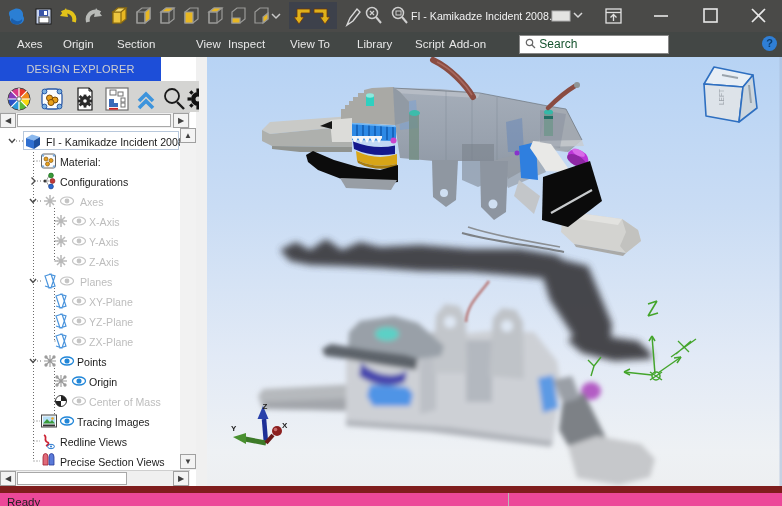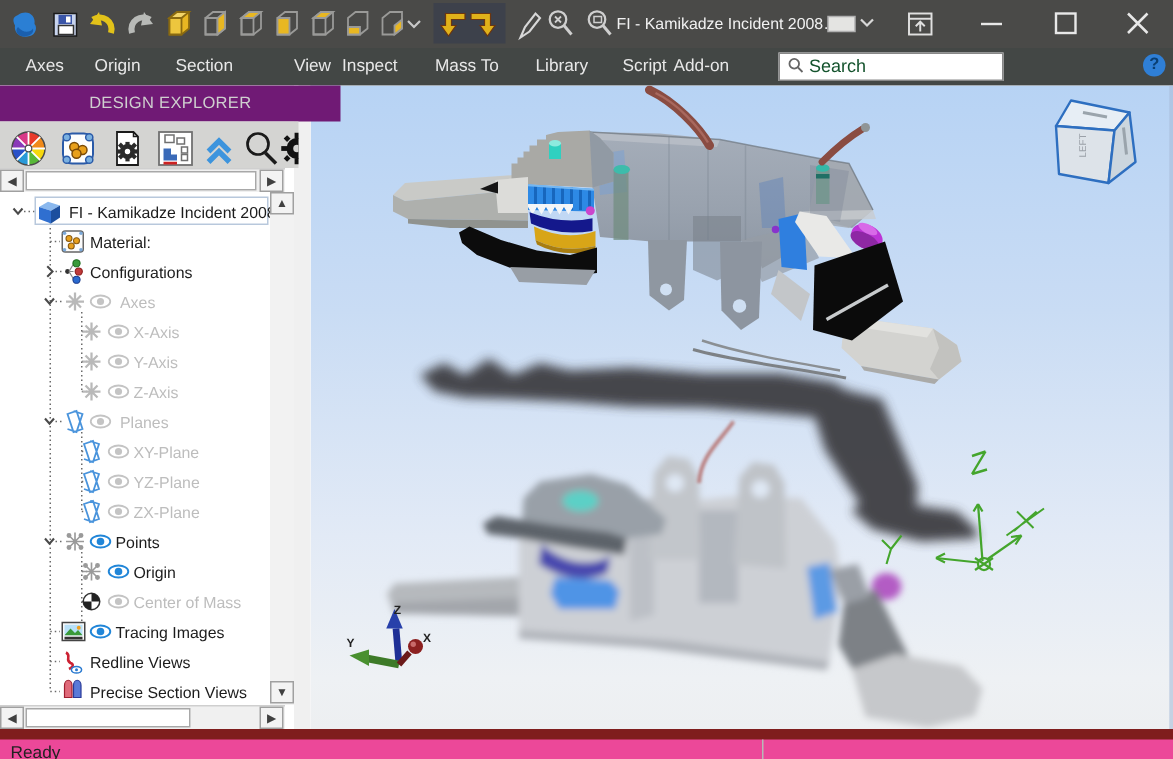--- a/index.html
+++ b/index.html
@@ -1,21 +1,21 @@
 <!DOCTYPE html>
 <html><head><meta charset="utf-8"><style>
 *{margin:0;padding:0;box-sizing:border-box}
 html,body{width:782px;height:506px;overflow:hidden;font-family:"Liberation Sans",sans-serif;background:#fff;position:relative}
 .abs{position:absolute}
 #titlebar{left:0;top:0;width:782px;height:32px;background:#4a4a48}
 #menubar{left:0;top:32px;width:782px;height:25px;background:#434745;color:#e8e8e8;font-size:11.5px}
 .mitem{position:absolute;top:0;height:25px;line-height:25px}
 #searchbox{position:absolute;left:519px;top:3px;width:150px;height:19px;background:#fff;border:1px solid #888;color:#14532d;font-size:12px;line-height:17px;padding-left:5px}
 #panel{left:0;top:57px;width:199px;height:429px;background:#fff}
-#phead{left:0;top:0;width:227px;height:24px;background:#701a75;color:#cfcfcf;font-size:11px;text-align:center;line-height:25px;letter-spacing:0.2px}
+#phead{left:0;top:0;width:161px;height:24px;background:#1d4ed8;color:#cfcfcf;font-size:11px;text-align:center;line-height:25px;letter-spacing:0.2px}
 #ptool{left:0;top:24px;width:199px;height:31px;background:#d4d4d2}
 .hscroll{background:#f0f0f0;border-top:1px solid #cfcfcf}
 .sbtn{position:absolute;width:16px;height:15px;background:#f3f3f3;border:1px solid #a0a0a0;font-size:8px;color:#404040;text-align:center;line-height:14px}
 .thumb{position:absolute;background:#ffffff;border:1px solid #a8a8a8}
 #tree{left:0;top:71px;width:180px;height:342px;background:#fff;font-size:12px;color:#1c1c1c}
 #vscroll{left:180px;top:71px;width:16px;height:342px;background:#f2f2f2}
 #splitter{left:196px;top:0px;width:11px;height:429px;background:#f0f0f0}
 #statusbar{left:0;top:486px;width:782px;height:36px;background:#ec4899;border-top:7px solid #7f1d1d;border-bottom:1px solid #707070;font-size:11.5px;color:#222;line-height:18px;padding-left:7px}
 #viewport{left:207px;top:57px;width:575px;height:429px}
 </style></head>
@@ -99,21 +99,21 @@
 <rect x="704" y="9" width="13" height="13" stroke="#e8e8e8" stroke-width="1.6" fill="none"></rect>
 <path d="M752,9 L765,22 M765,9 L752,22" stroke="#e8e8e8" stroke-width="1.7"></path>
 </svg>
 </div>
 <div class="abs" id="menubar">
 <span class="mitem" style="left:17px">Axes</span>
 <span class="mitem" style="left:63px">Origin</span>
 <span class="mitem" style="left:117px">Section</span>
 <span class="mitem" style="left:196px">View</span>
 <span class="mitem" style="left:228px">Inspect</span>
-<span class="mitem" style="left:290px">Mass To</span>
+<span class="mitem" style="left:290px">View To</span>
 <span class="mitem" style="left:357px">Library</span>
 <span class="mitem" style="left:415px">Script</span>
 <span class="mitem" style="left:449px">Add-on</span>
 <span id="searchbox"><svg width="11" height="11" style="vertical-align:-1px">
         <circle cx="4.5" cy="4.5" r="3.2" fill="none" stroke="#666" stroke-width="1.2"></circle>
         <line x1="7" y1="7" x2="10" y2="10" stroke="#666" stroke-width="1.2"></line>
       </svg> Search</span>
 <span style="position:absolute;right:5px;top:4px;width:15px;height:15px;border-radius:50%;background:#2f7fd6;color:#0a3f73;font-weight:bold;text-align:center;line-height:15px;font-size:11px">?</span>
 </div>
 <div class="abs" id="viewport">

